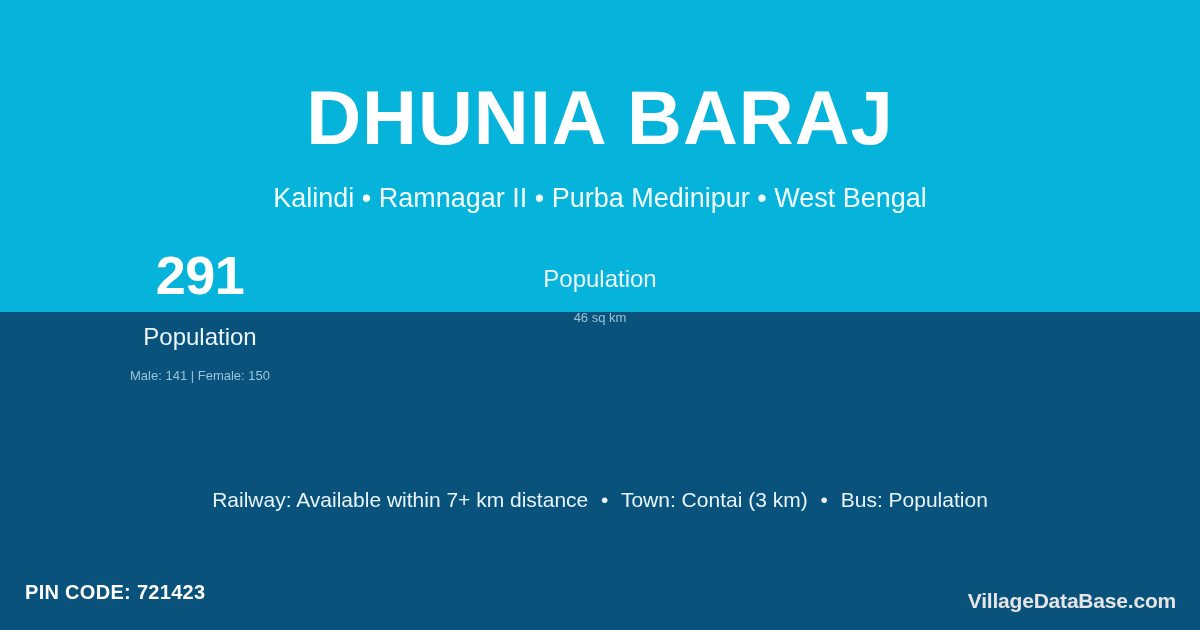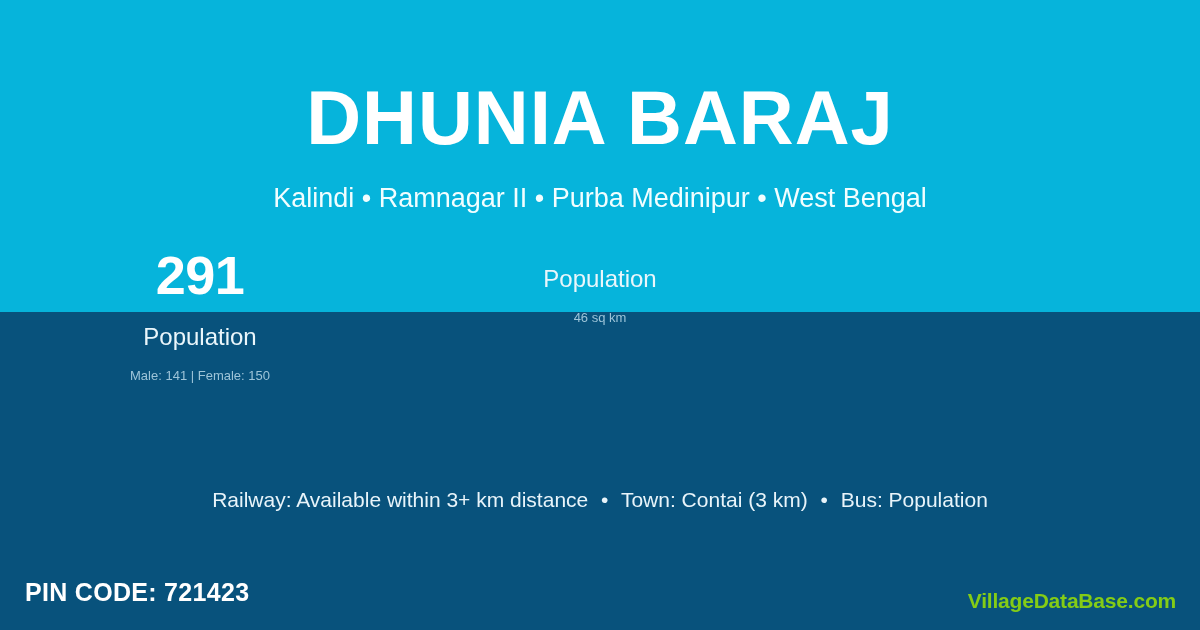--- a/index.html
+++ b/index.html
@@ -126,21 +126,21 @@
     padding: 0 7px;
     color: #e8f4fa;
   }
 
   
   #pin-code {
     position: absolute;
     left: 25px;
     top: 577px;
     color: #ffffff;
-    font-size: 25px;
+    font-size: 20px;
     font-weight: bold;
     letter-spacing: 0.3px;
     line-height: 30px;
     white-space: nowrap;
   }
 
   #watermark {
     position: absolute;
     right: 24px;
     top: 588px;
@@ -175,24 +175,24 @@
       <div class="stat-label" style="color: rgb(234, 246, 251);">Population</div>
       <div class="stat-sub" style="color: rgb(157, 196, 216);">46 sq km</div>
     </div>
 
     <div class="stat-block">
     </div>
 
   </div>
 
   <div id="info-line">
-    <span>Railway: Available within 3+ km distance</span>
+    <span>Railway: Available within 7+ km distance</span>
     <span class="sep">•</span>
     <span>Town: Contai (3 km)</span>
     <span class="sep">•</span>
     <span>Bus: Population</span>
   </div>
 
   <div id="pin-code">PIN CODE: 721423</div>
 
-  <div id="watermark" style="color: #84cc16;">VillageDataBase.com</div>
+  <div id="watermark" style="color: #e5e5e5;">VillageDataBase.com</div>
 
 </div>
 
 </body></html>

